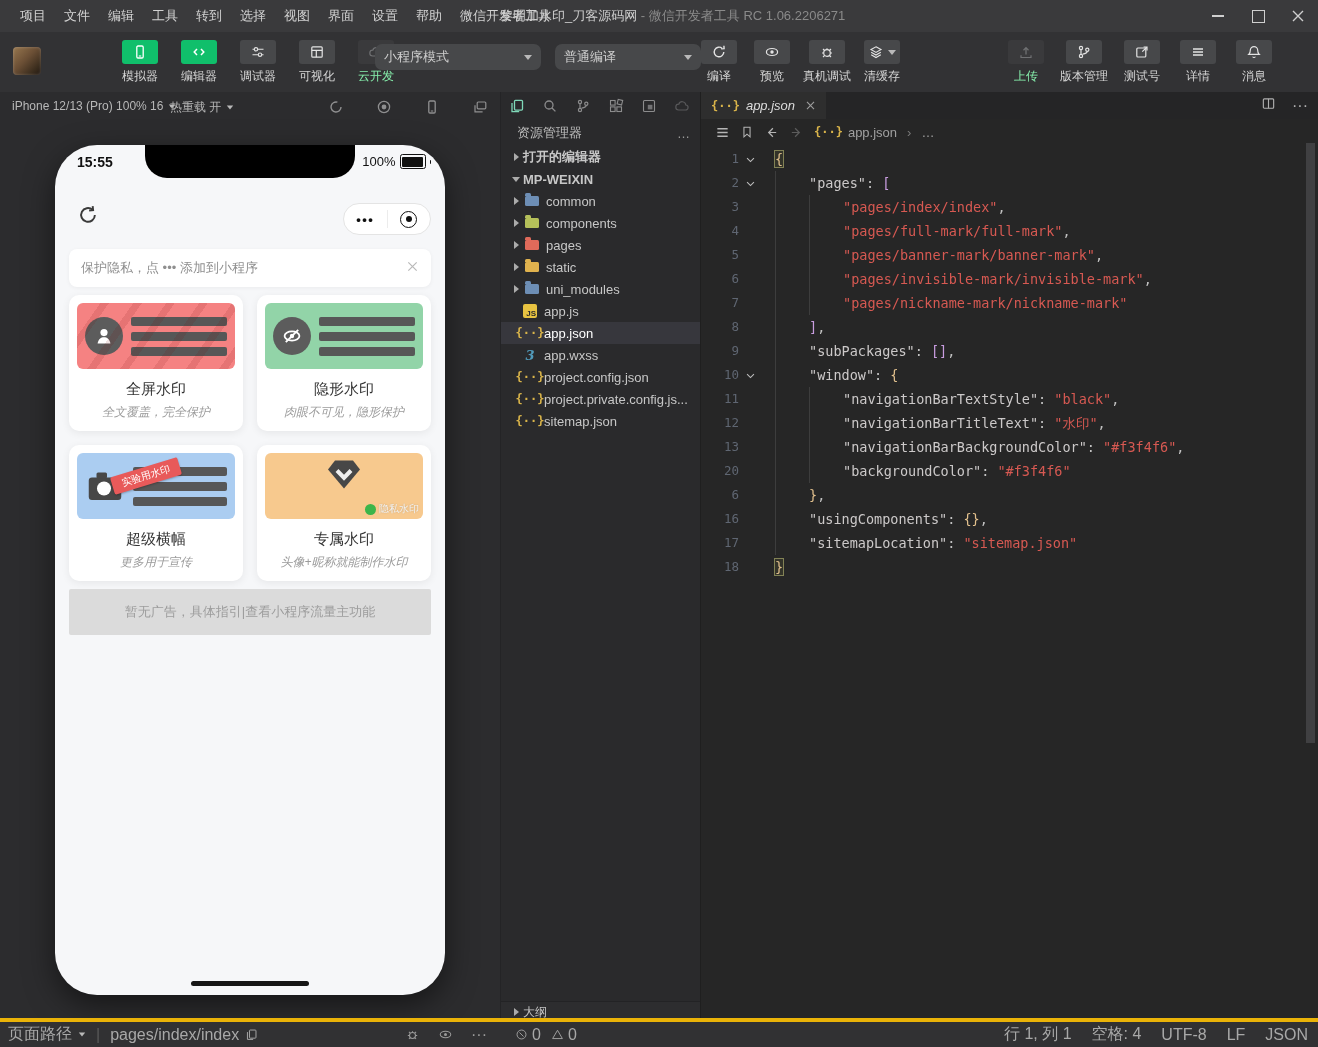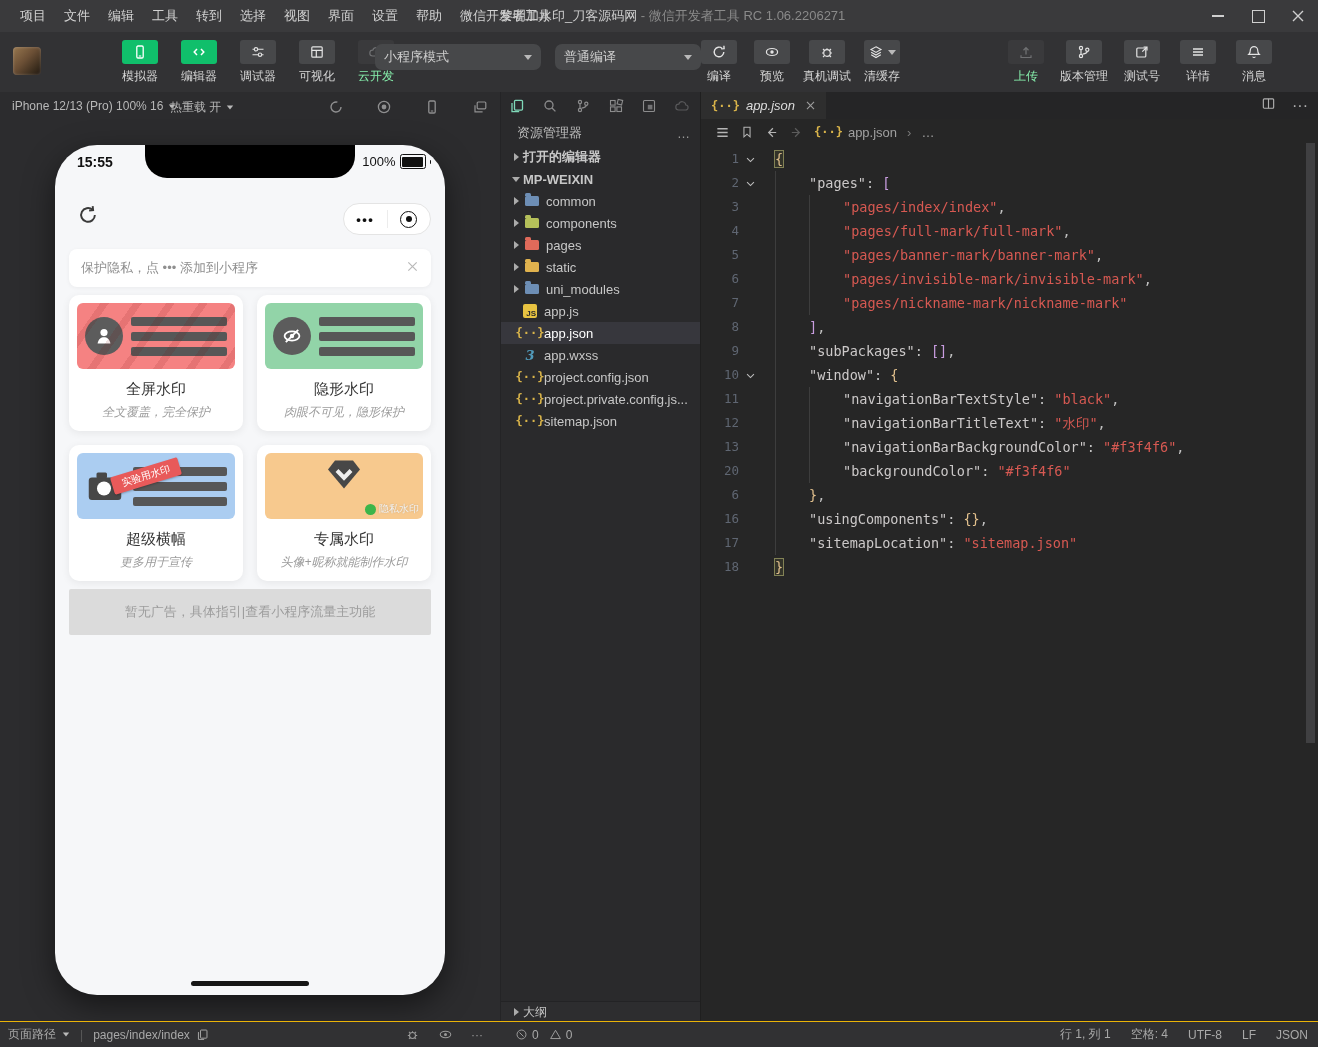--- a/index.html
+++ b/index.html
@@ -151,22 +151,22 @@
   .tok-key{color:#ccc9c9;}
   .tok-pun{color:#c3c3c3;}
   .tok-str{color:#d75952;}
   .tok-arr{color:#c99de0;}
   .tok-obj{color:#e2c08d;}
   .tok-bm{color:#e2c08d;outline:1px solid rgba(180,180,110,.65);background:rgba(90,90,50,.25);}
   .guide{position:absolute;width:1px;background:#3d3d3d;}
   .ed-scroll{position:absolute;right:3px;top:51px;width:9px;height:600px;background:#404042;}
 
   
-  .statusbar{position:absolute;left:0;right:0;bottom:0;height:25px;background:#313133;border-top:1px solid #eab308;
-             color:#a8a8a8;font-size:12px;}
+  .statusbar{position:absolute;left:0;right:0;bottom:0;height:25px;background:#313133;border-top:4px solid #eab308;
+             color:#a8a8a8;font-size:16px;}
   .sb{position:absolute;top:0;height:25px;display:flex;align-items:center;gap:6px;}
   .sb-left{left:8px;}
   .sb-divider{color:#5a5a5a;padding:0 4px;}
   .sb-simicons{left:405px;gap:18px;color:#9a9a9a;}
   .sb-problems{left:515px;gap:4px;}
   .sb-right{right:10px;gap:20px;}
   .sb .ic{display:flex;align-items:center;}
 </style>
 </head>
 <body>

